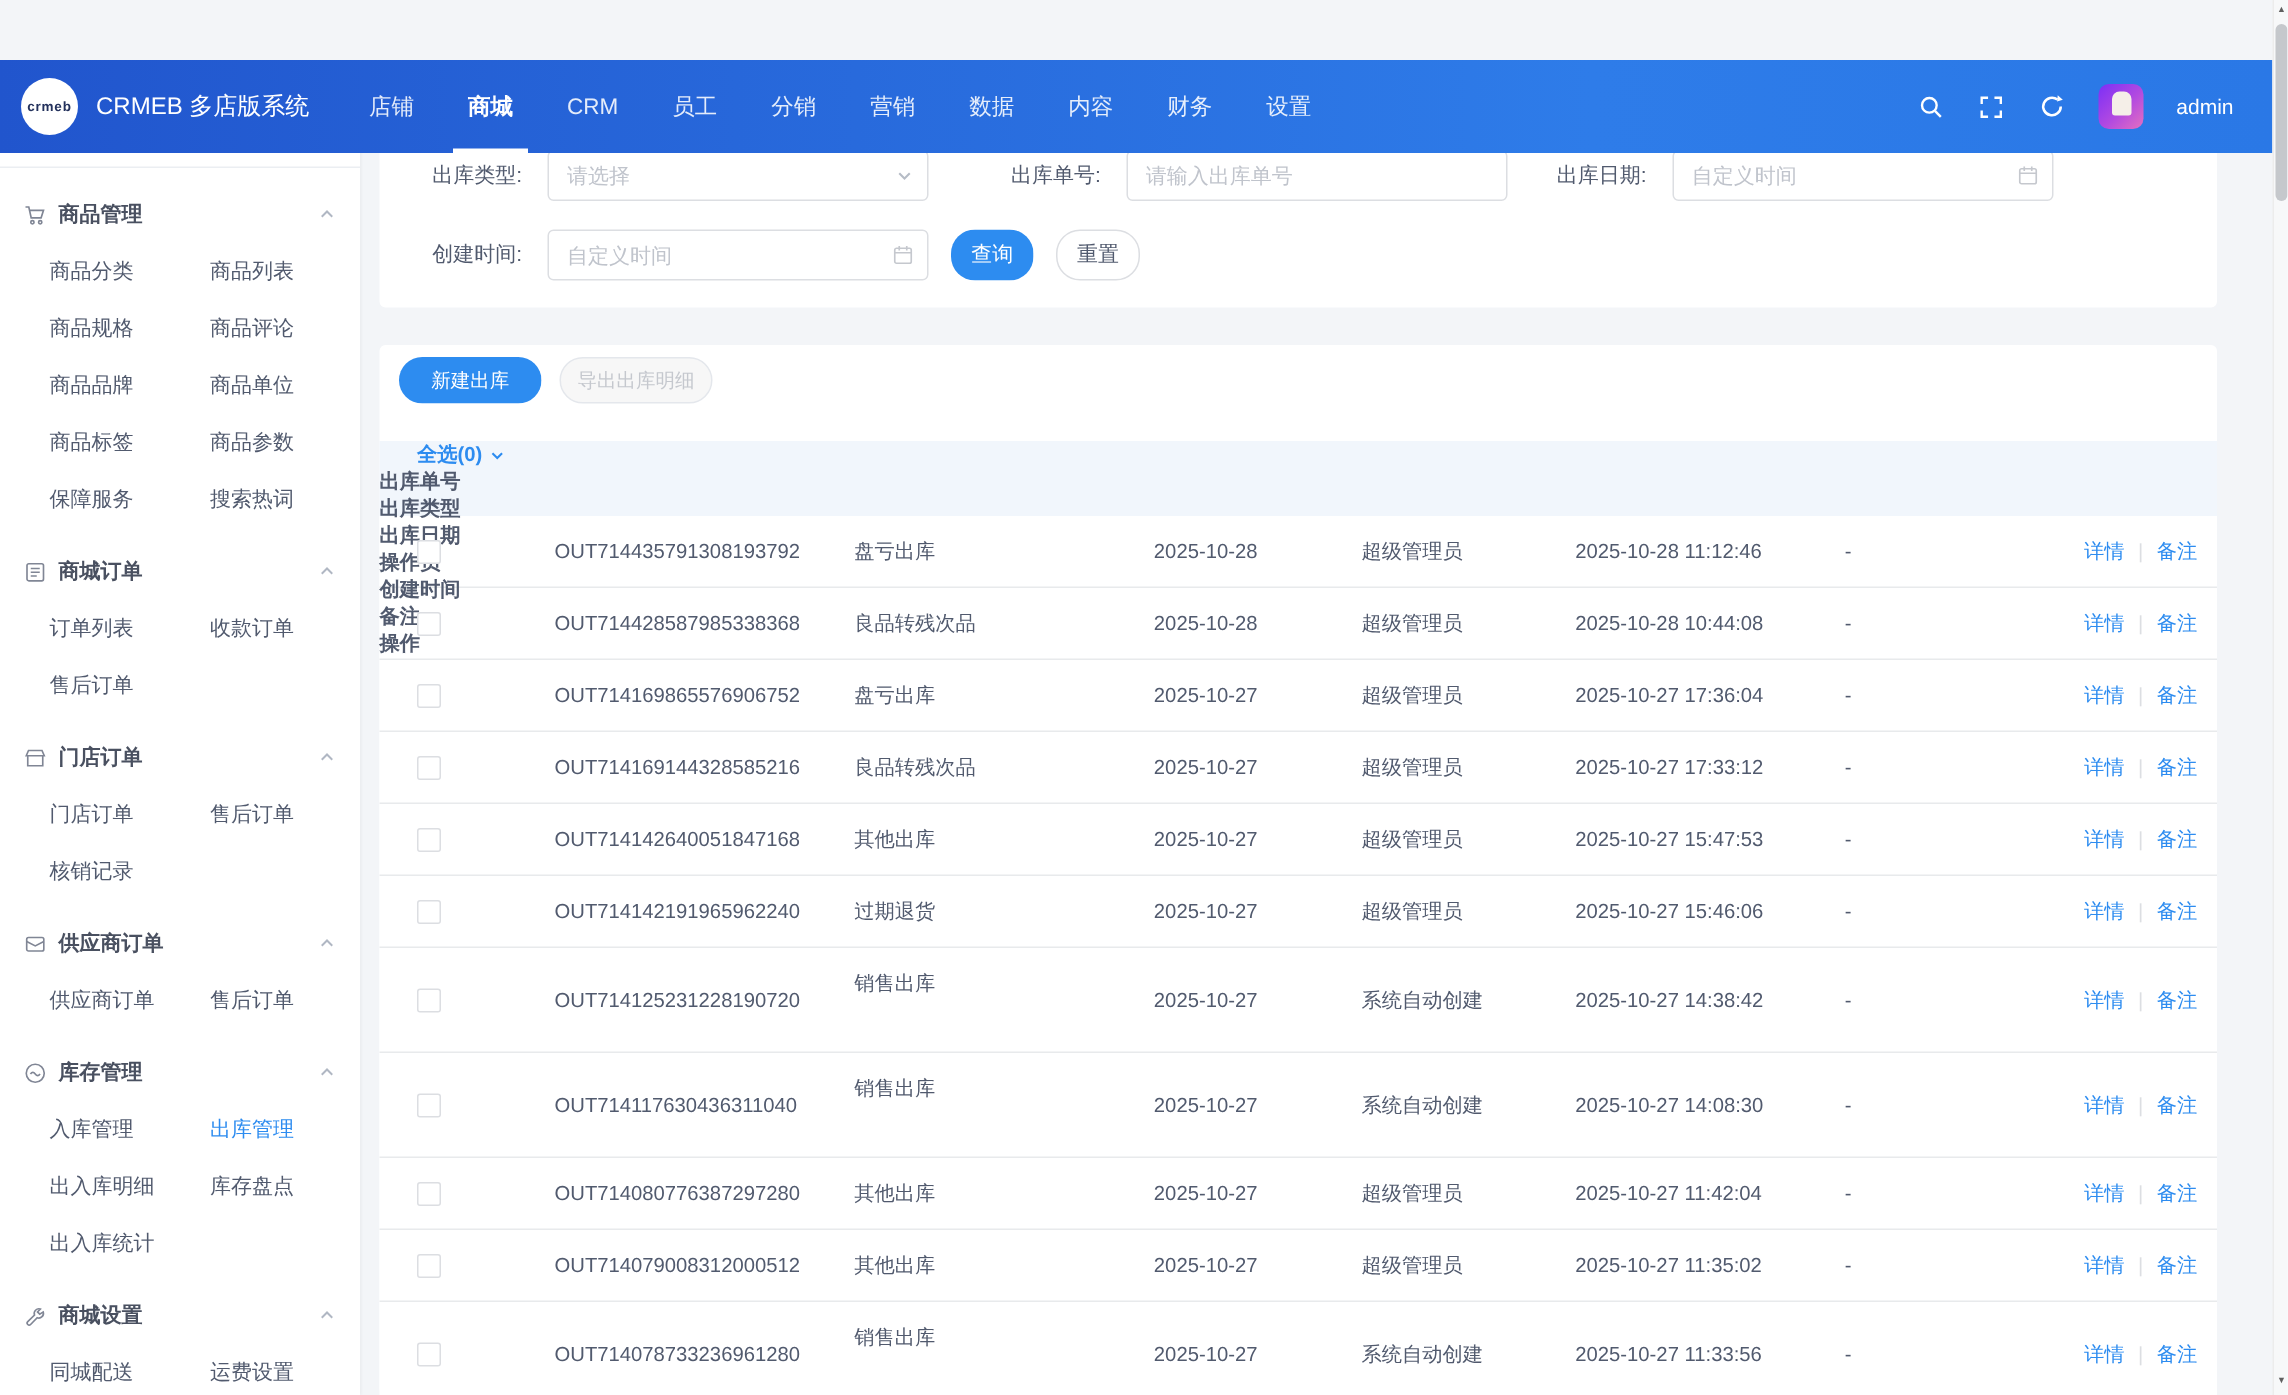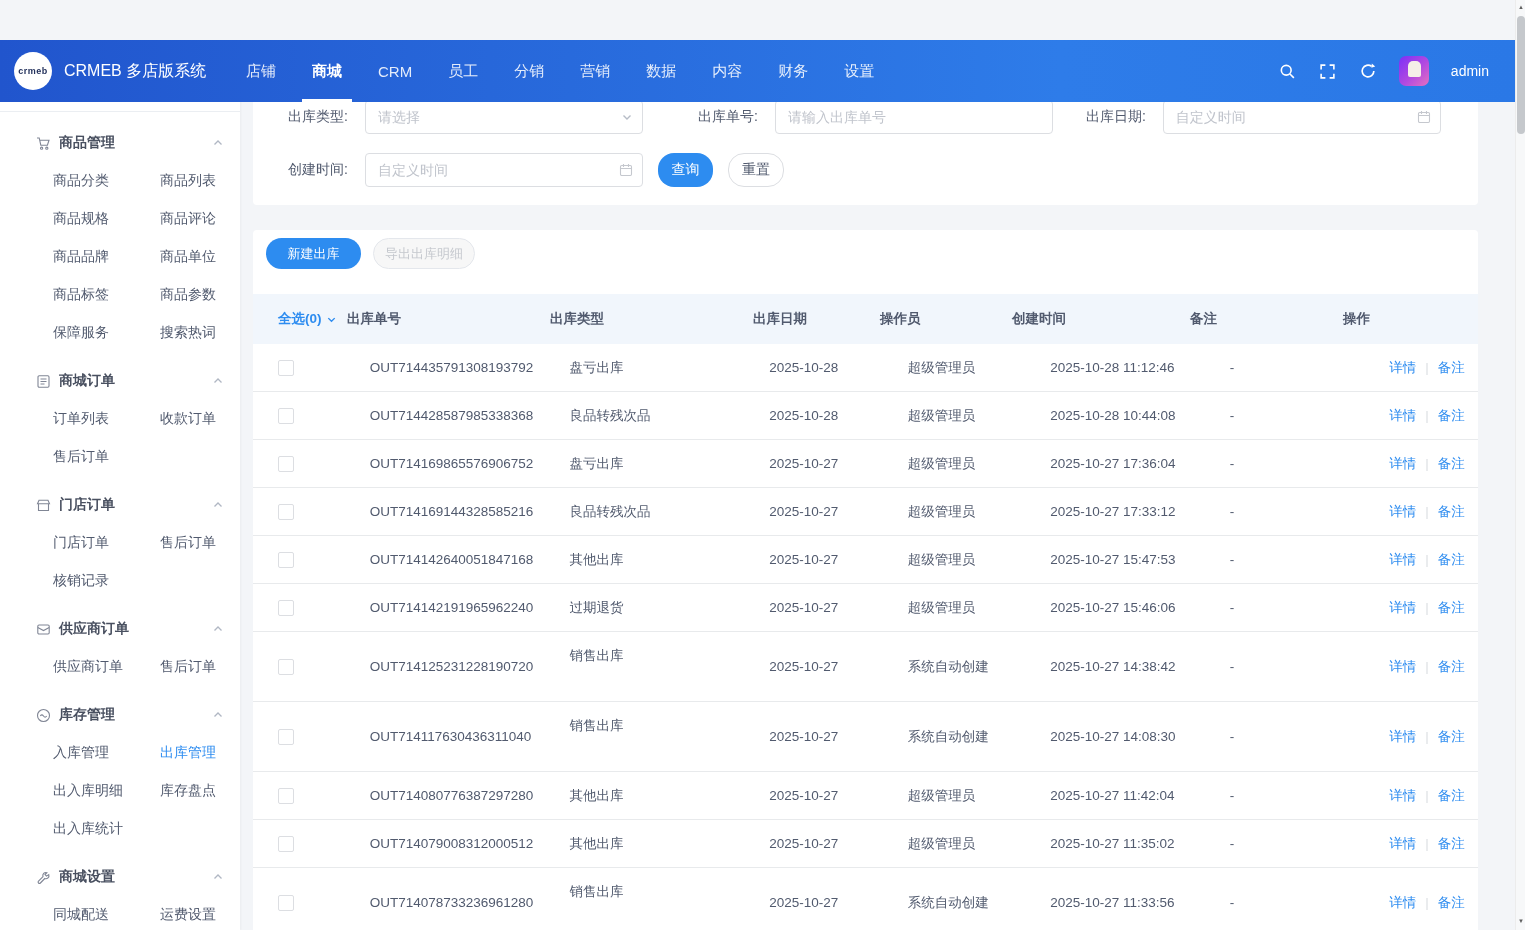--- a/index.html
+++ b/index.html
@@ -29,38 +29,38 @@
   .admin-name { color:#fff; font-size:14px; }
 
   
   .sidebar { position:absolute; left:0; top:62px; width:240px; bottom:0; background:#fff;
              box-shadow:1px 0 2px rgba(0,0,0,.04); overflow:hidden; z-index:4; }
   .side-title-bar { height:50px; display:flex; align-items:center; justify-content:space-between;
              padding:0 18px 0 16px; border-bottom:1px solid #ebeef2; }
   .side-title { font-size:17px; font-weight:bold; color:#17233d; }
   .collapse-btn { color:#808695; cursor:pointer; display:flex; }
   .side-sections { padding-top:12px; }
-  .side-section { padding-bottom:10px;padding-left:20px; }
+  .side-section { padding-bottom:10px; }
   .side-section-header { height:38px; display:flex; align-items:center; padding:0 16px; cursor:pointer; }
   .side-icon { width:15px; height:15px; margin-right:8px; display:flex; color:#808695; }
   .side-sec-title { font-size:14px; color:#495060; font-weight:bold; flex:1; }
   .sec-chevron { color:#b0b7c3; display:flex; }
   .side-items { display:grid; grid-template-columns:107px auto; padding-left:33px; }
   .side-item { height:38px; display:flex; align-items:center; font-size:14px; color:#515a6e; cursor:pointer; }
   .side-item.active { color:#2d8cf0; }
 
   
   .main { position:absolute; left:240px; top:62px; right:10px; bottom:0; }
   .card { position:absolute; background:#fff; border-radius:4px; }
   .filter-card { left:13px; top:16px; width:1225px; height:127px; padding-top:22px; }
   .f-row { display:flex; align-items:center; margin-bottom:19px; }
   .f-label { font-size:14px; color:#515a6e; text-align:right; }
   .f-label.w1 { width:95px; }
   .f-label.w2 { width:95px; }
-  .f-ctrl { position:relative; width:278px; height:34px; margin-left:17px; }
+  .f-ctrl { position:relative; width:254px; height:34px; margin-left:17px; }
   .f-ctrl .box { width:100%; height:100%; border:1px solid #dcdee2; border-radius:4px; background:#fff;
                  font-size:14px; color:#515a6e; padding:0 30px 0 12px; outline:none;
                  font-family:"Liberation Sans","DejaVu Sans",sans-serif; }
   .f-ctrl .box::placeholder { color:#c0c4cc; }
   .ctrl-icon { position:absolute; right:10px; top:50%; transform:translateY(-50%); display:flex; color:#b6bcc6; }
   .gap1 { width:55px; } .gap2 { width:33px; }
   .btn { height:34px; border-radius:16px; font-size:14px; cursor:pointer; border:1px solid transparent;
          display:inline-flex; align-items:center; justify-content:center;
          font-family:"Liberation Sans","DejaVu Sans",sans-serif; }
   .btn-primary { background:#2d8cf0; color:#fff; }
@@ -68,21 +68,21 @@
   .btn-query { width:55px; margin-left:15px; }
   .btn-reset { width:56px; margin-left:15px; }
 
   .table-card { left:13px; top:168px; width:1225px; height:700px; }
   .toolbar { padding:8px 0 0 13px; display:flex; gap:12px; }
   .btn-create { width:95px; height:31px; font-size:13px; }
   .btn-export { width:102px; height:31px; font-size:13px; background:#f7f7f7; border-color:#e4e7ec; color:#c5c8ce; cursor:not-allowed; }
 
   .table { margin-top:25px; }
   .t-row, .t-head { display:flex; align-items:stretch; }
-  .t-head { background:#f1f6fc; height:50px; }
+  .t-head { background:#f1f6fc; height:50px;flex-direction:column; }
   .cell { display:flex; align-items:center; font-size:13.5px; color:#515a6e; }
   .t-head .cell { font-weight:bold; }
   .c-check   { width:94px;  padding-left:25px; }
   .c-order   { width:203px; }
   .c-type    { width:203px; }
   .c-date    { width:127px; }
   .c-op      { width:132px; }
   .c-created { width:178px; }
   .c-remark  { width:153px; }
   .c-actions { width:110px; }

